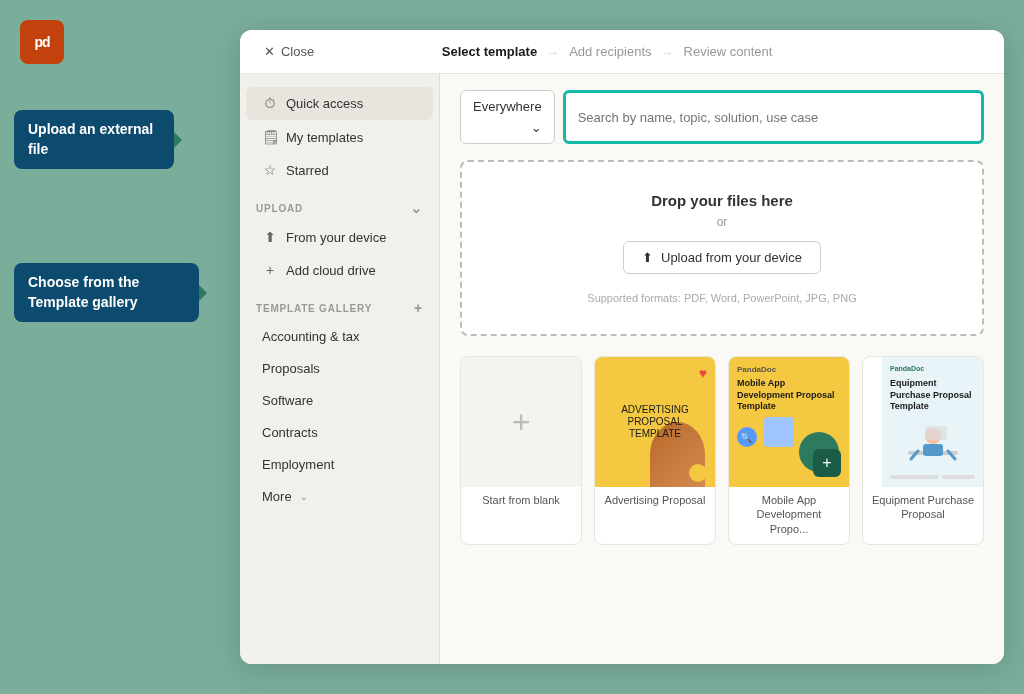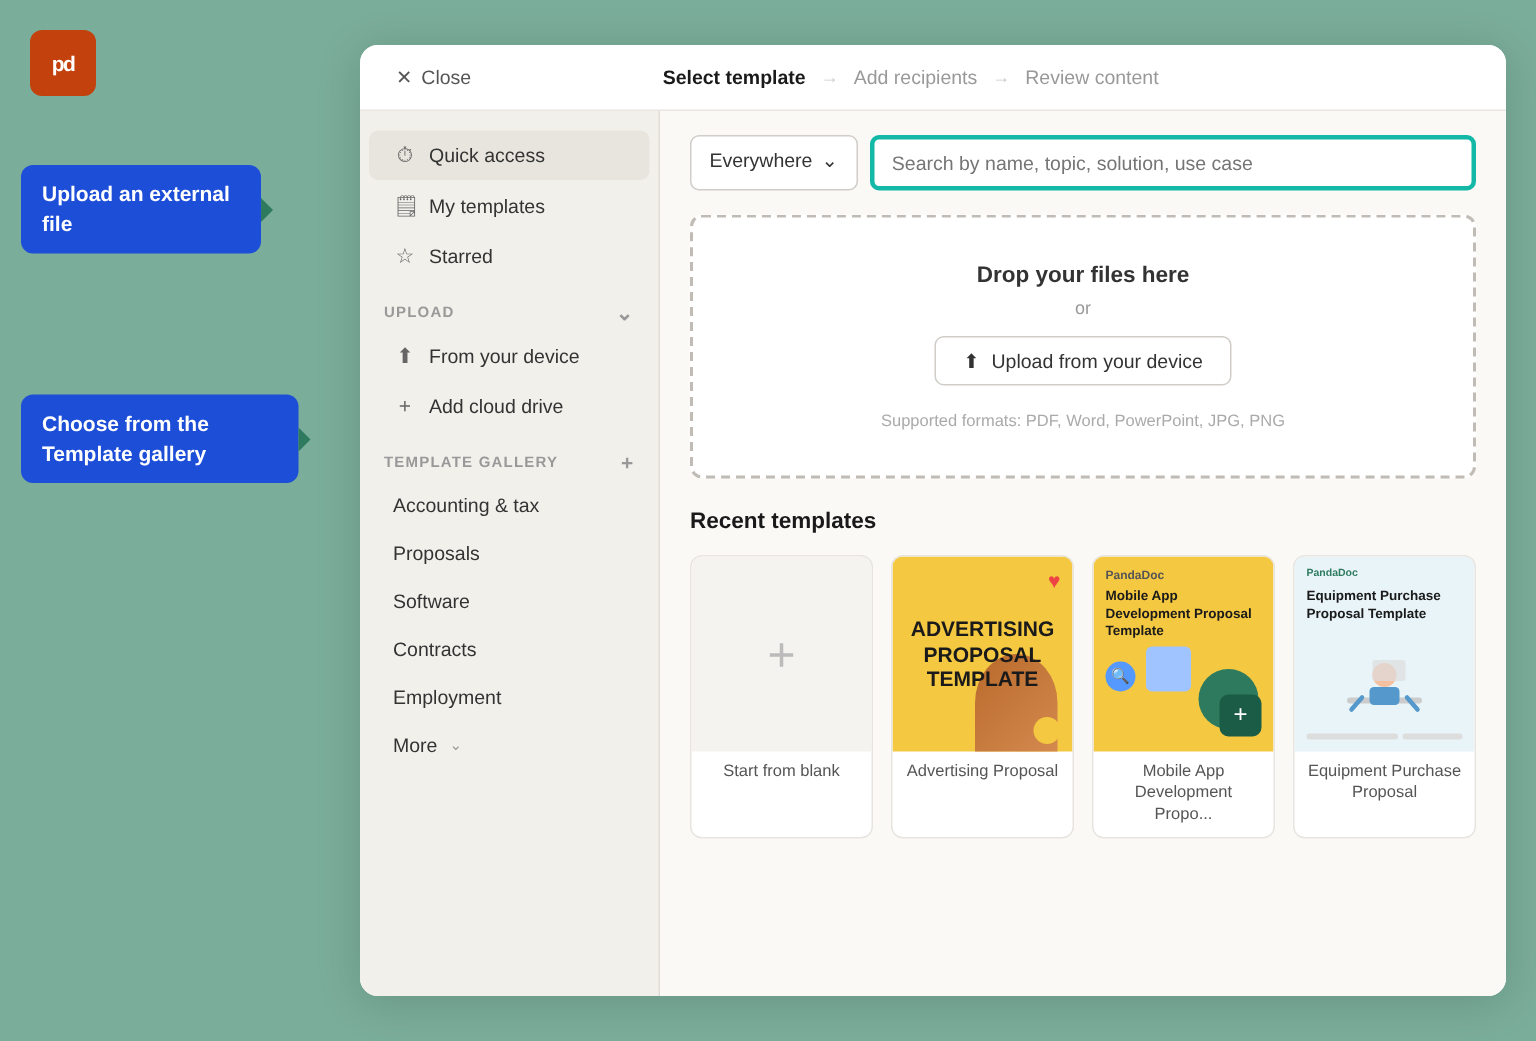--- a/index.html
+++ b/index.html
@@ -26,21 +26,21 @@
       justify-content: center;
       color: white;
       font-weight: 700;
       font-size: 14px;
       letter-spacing: -1px;
     }
 
     
     .tooltip-bubble {
       position: absolute;
-      background: #1d4ed8;
+      background: #0c4a6e;
       color: white;
       font-weight: 700;
       font-size: 14px;
       padding: 10px 14px;
       border-radius: 8px;
       line-height: 1.4;
     }
     .tooltip-bubble::after {
       content: '';
       position: absolute;
@@ -213,30 +213,31 @@
     }
 
     
     .search-area {
       display: flex;
       gap: 8px;
       margin-bottom: 16px;
     }
     .everywhere-btn {
       display: flex;
-      align-items: flex-start;
+      align-items: flex-end;
       gap: 6px;
       border: 1px solid #d0cdc8;
       background: white;
       border-radius: 6px;
       padding: 8px 12px;
       font-size: 13px;
       color: #333;
       cursor: pointer;
       white-space: nowrap;
+      flex-direction: column;
     }
     .search-input {
       flex: 1;
       border: 3px solid #14b8a6;
       background: white;
       border-radius: 6px;
       padding: 8px 12px;
       font-size: 13px;
       color: #999;
       outline: none;
@@ -329,22 +330,22 @@
       width: 100%;
       height: 100%;
       display: flex;
       flex-direction: column;
       align-items: center;
       justify-content: center;
       padding: 10px;
       position: relative;
     }
     .ad-title {
-      font-weight: 700;
-      font-size: 14px;
+      font-weight: 400;
+      font-size: 10px;
       color: #1a1a1a;
       text-align: center;
       line-height: 1.2;
       z-index: 1;
     }
     .ad-heart {
       position: absolute;
       top: 8px;
       right: 8px;
       color: #e44;
@@ -413,20 +414,21 @@
     }
 
     
     .equip-bg {
       background: #e8f4f8;
       width: 100%;
       height: 100%;
       padding: 8px;
       display: flex;
       flex-direction: column;
+      margin-left: 19px;
     }
     .equip-logo {
       font-size: 7px;
       color: #2d7a5e;
       font-weight: 700;
       margin-bottom: 6px;
     }
     .equip-title {
       font-size: 9px;
       font-weight: 700;
@@ -547,21 +549,20 @@
       <div class="drop-zone">
         <div class="drop-zone-title">Drop your files here</div>
         <div class="drop-zone-or">or</div>
         <button class="upload-btn">
           <span>⬆</span>
           <span>Upload from your device</span>
         </button>
         <div class="formats-text">Supported formats: PDF, Word, PowerPoint, JPG, PNG</div>
       </div>
 
-      <div class="section-title">Recent templates</div>
 
       <div class="templates-grid">
 
         <div class="template-card">
           <div class="template-thumb template-blank">
             <span class="plus-icon">+</span>
           </div>
           <div class="template-label">Start from blank</div>
         </div>
 

